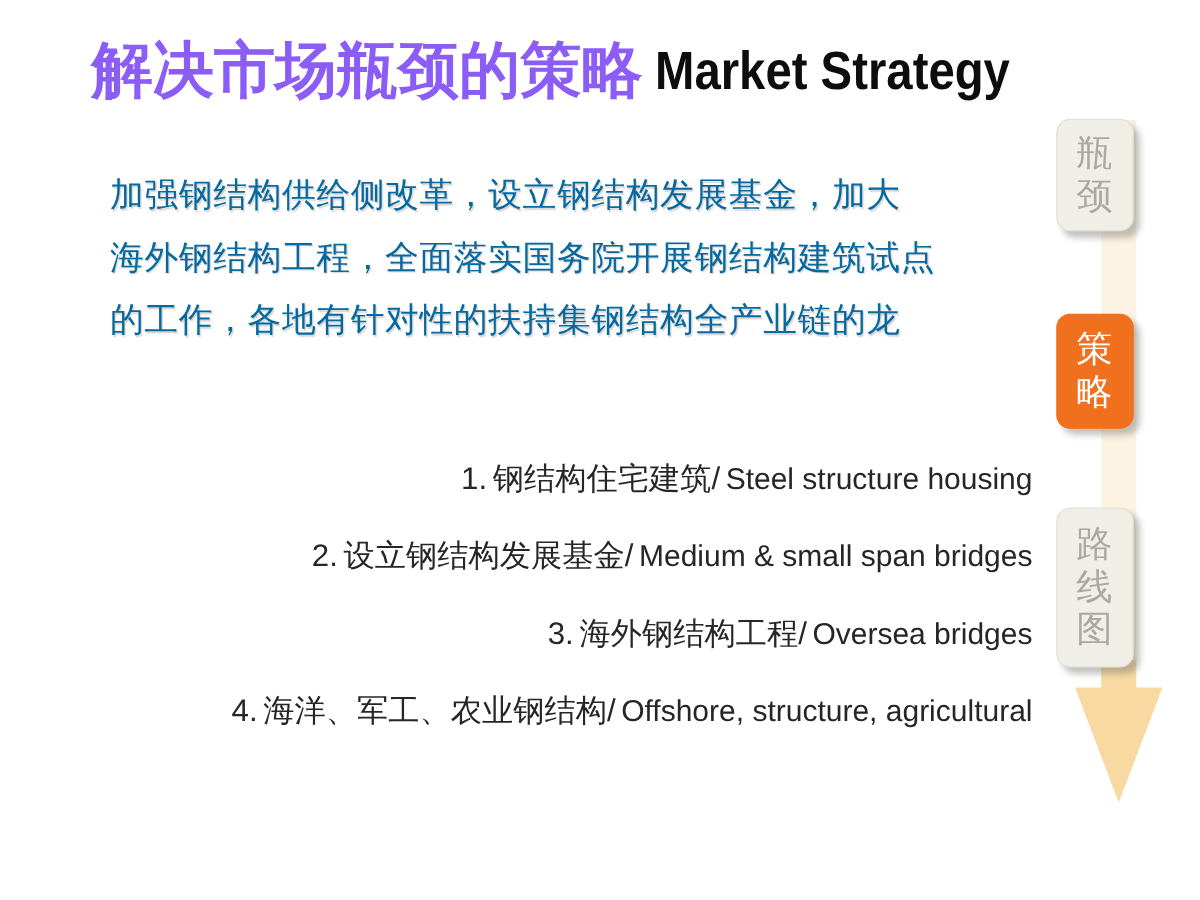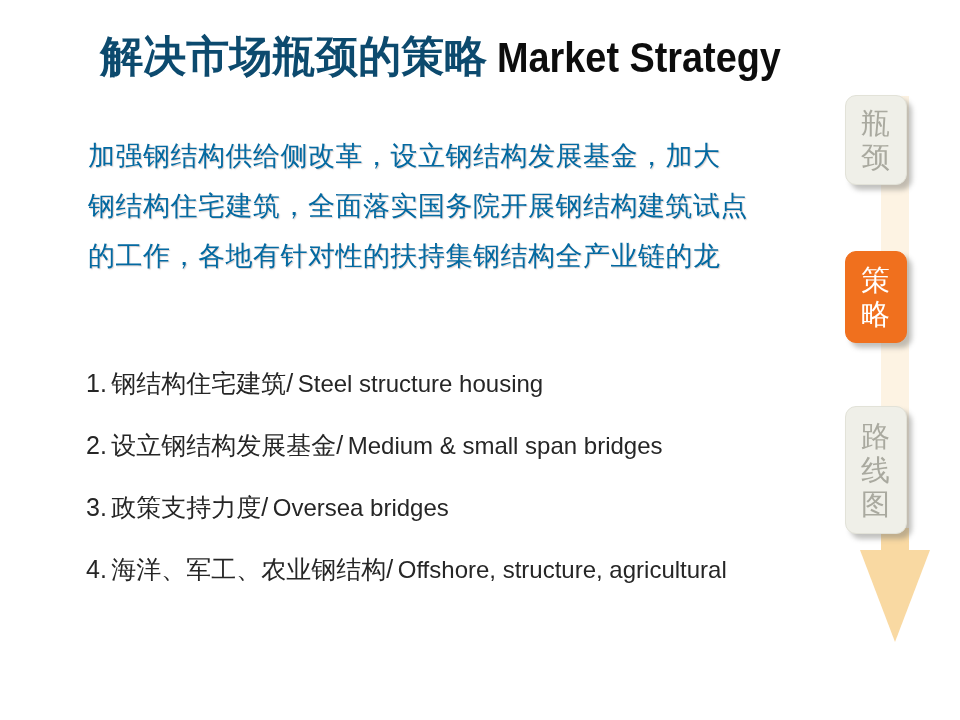--- a/index.html
+++ b/index.html
@@ -27,23 +27,23 @@
     top: 24px;
     width: 800px;
     height: 66px;
     display: flex;
     align-items: center;
     justify-content: center;
     white-space: nowrap;
   }
   #title .t-cn {
     font-family: "Liberation Serif", "DejaVu Serif", serif;
-    font-size: 43px;
+    font-size: 49px;
     font-weight: 700;
-    color: #0c4a6e;
+    color: #8b5cf6;
     letter-spacing: 0px;
   }
   #title .t-en {
     font-family: "Liberation Sans", "DejaVu Sans", sans-serif;
     font-size: 43px;
     font-weight: 700;
     color: #0d0d0d;
     margin-left: 10px;
     transform: scaleX(0.88);
     transform-origin: left center;
@@ -67,20 +67,21 @@
     white-space: nowrap;
     text-shadow: 1px 1px 1px rgba(150,120,115,0.35);
   }
 
   
   #items {
     position: absolute;
     left: 86px;
     top: 363px;
     width: 740px;
+    text-align: right;
   }
   #items .item {
     height: 62px;
     line-height: 40px;
     white-space: nowrap;
     color: #262626;
   }
   #items .num {
     font-size: 25px;
     font-family: "Liberation Sans", "DejaVu Sans", sans-serif;
@@ -171,41 +172,41 @@
 
 <div id="slide">
 
   <div id="title">
     <span class="t-cn">解决市场瓶颈的策略</span>
     <span class="t-en">Market Strategy</span>
   </div>
 
   <div id="lead">
     <div class="lead-line">加强钢结构供给侧改革，设立钢结构发展基金，加大</div>
-    <div class="lead-line">钢结构住宅建筑，全面落实国务院开展钢结构建筑试点</div>
+    <div class="lead-line">海外钢结构工程，全面落实国务院开展钢结构建筑试点</div>
     <div class="lead-line">的工作，各地有针对性的扶持集钢结构全产业链的龙</div>
   </div>
 
   <div id="items">
 
     <div class="item">
       <span class="num">1.</span>
       <span class="cn">钢结构住宅建筑</span><span class="cn">/</span>
       <span class="en">Steel structure housing</span>
     </div>
 
     <div class="item">
       <span class="num">2.</span>
       <span class="cn">设立钢结构发展基金</span><span class="cn">/</span>
       <span class="en">Medium &amp; small span bridges</span>
     </div>
 
     <div class="item">
       <span class="num">3.</span>
-      <span class="cn">政策支持力度</span><span class="cn">/</span>
+      <span class="cn">海外钢结构工程</span><span class="cn">/</span>
       <span class="en">Oversea bridges</span>
     </div>
 
     <div class="item">
       <span class="num">4.</span>
       <span class="cn">海洋、军工、农业钢结构</span><span class="cn">/</span>
       <span class="en">Offshore, structure, agricultural</span>
     </div>
 
   </div>

